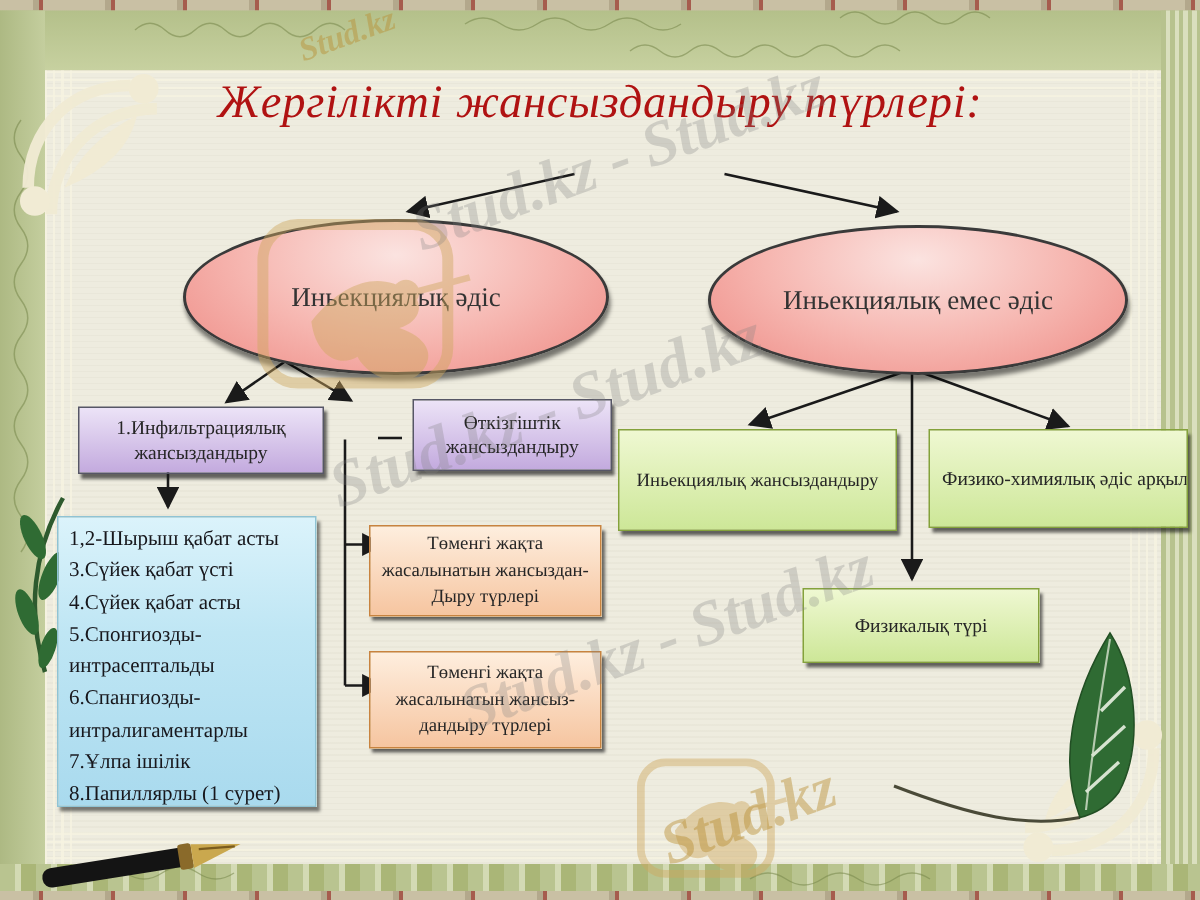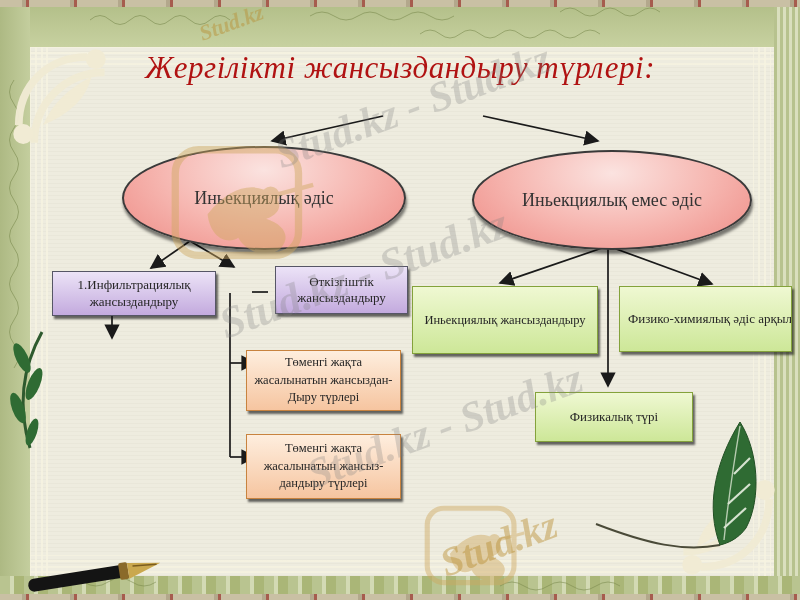--- a/index.html
+++ b/index.html
@@ -178,20 +178,29 @@
   <div class="node ellipse" style="left:122px;top:146px;width:280px;height:100px;">Иньекциялық әдіс</div>
 
   <div class="node ellipse" style="left:472px;top:150px;width:276px;height:96px;">Иньекциялық емес әдіс</div>
 
   <div class="node box purple lines" style="left:52px;top:271px;width:162px;height:43px;">1.Инфильтрациялық
 жансыздандыру</div>
 
   <div class="node box purple lines" style="left:275px;top:266px;width:131px;height:46px;">Өткізгіштік
 жансыздандыру</div>
 
+  <div class="node box blue lines" style="left:38px;top:344px;width:173px;height:194px;">1,2-Шырыш қабат асты
+3.Сүйек қабат үсті
+4.Сүйек қабат асты
+5.Спонгиозды-
+интрасептальды
+6.Спангиозды-
+интралигаментарлы
+7.Ұлпа ішілік
+8.Папиллярлы (1 сурет)</div>
 
   <div class="node box orange lines" style="left:246px;top:350px;width:153px;height:59px;">Төменгі жақта
 жасалынатын жансыздан-
 Дыру түрлері</div>
 
   <div class="node box orange lines" style="left:246px;top:434px;width:153px;height:63px;">Төменгі жақта
 жасалынатын жансыз-
 дандыру түрлері</div>
 
   <div class="node box green" style="left:412px;top:286px;width:184px;height:66px;">Иньекциялық жансыздандыру</div>

